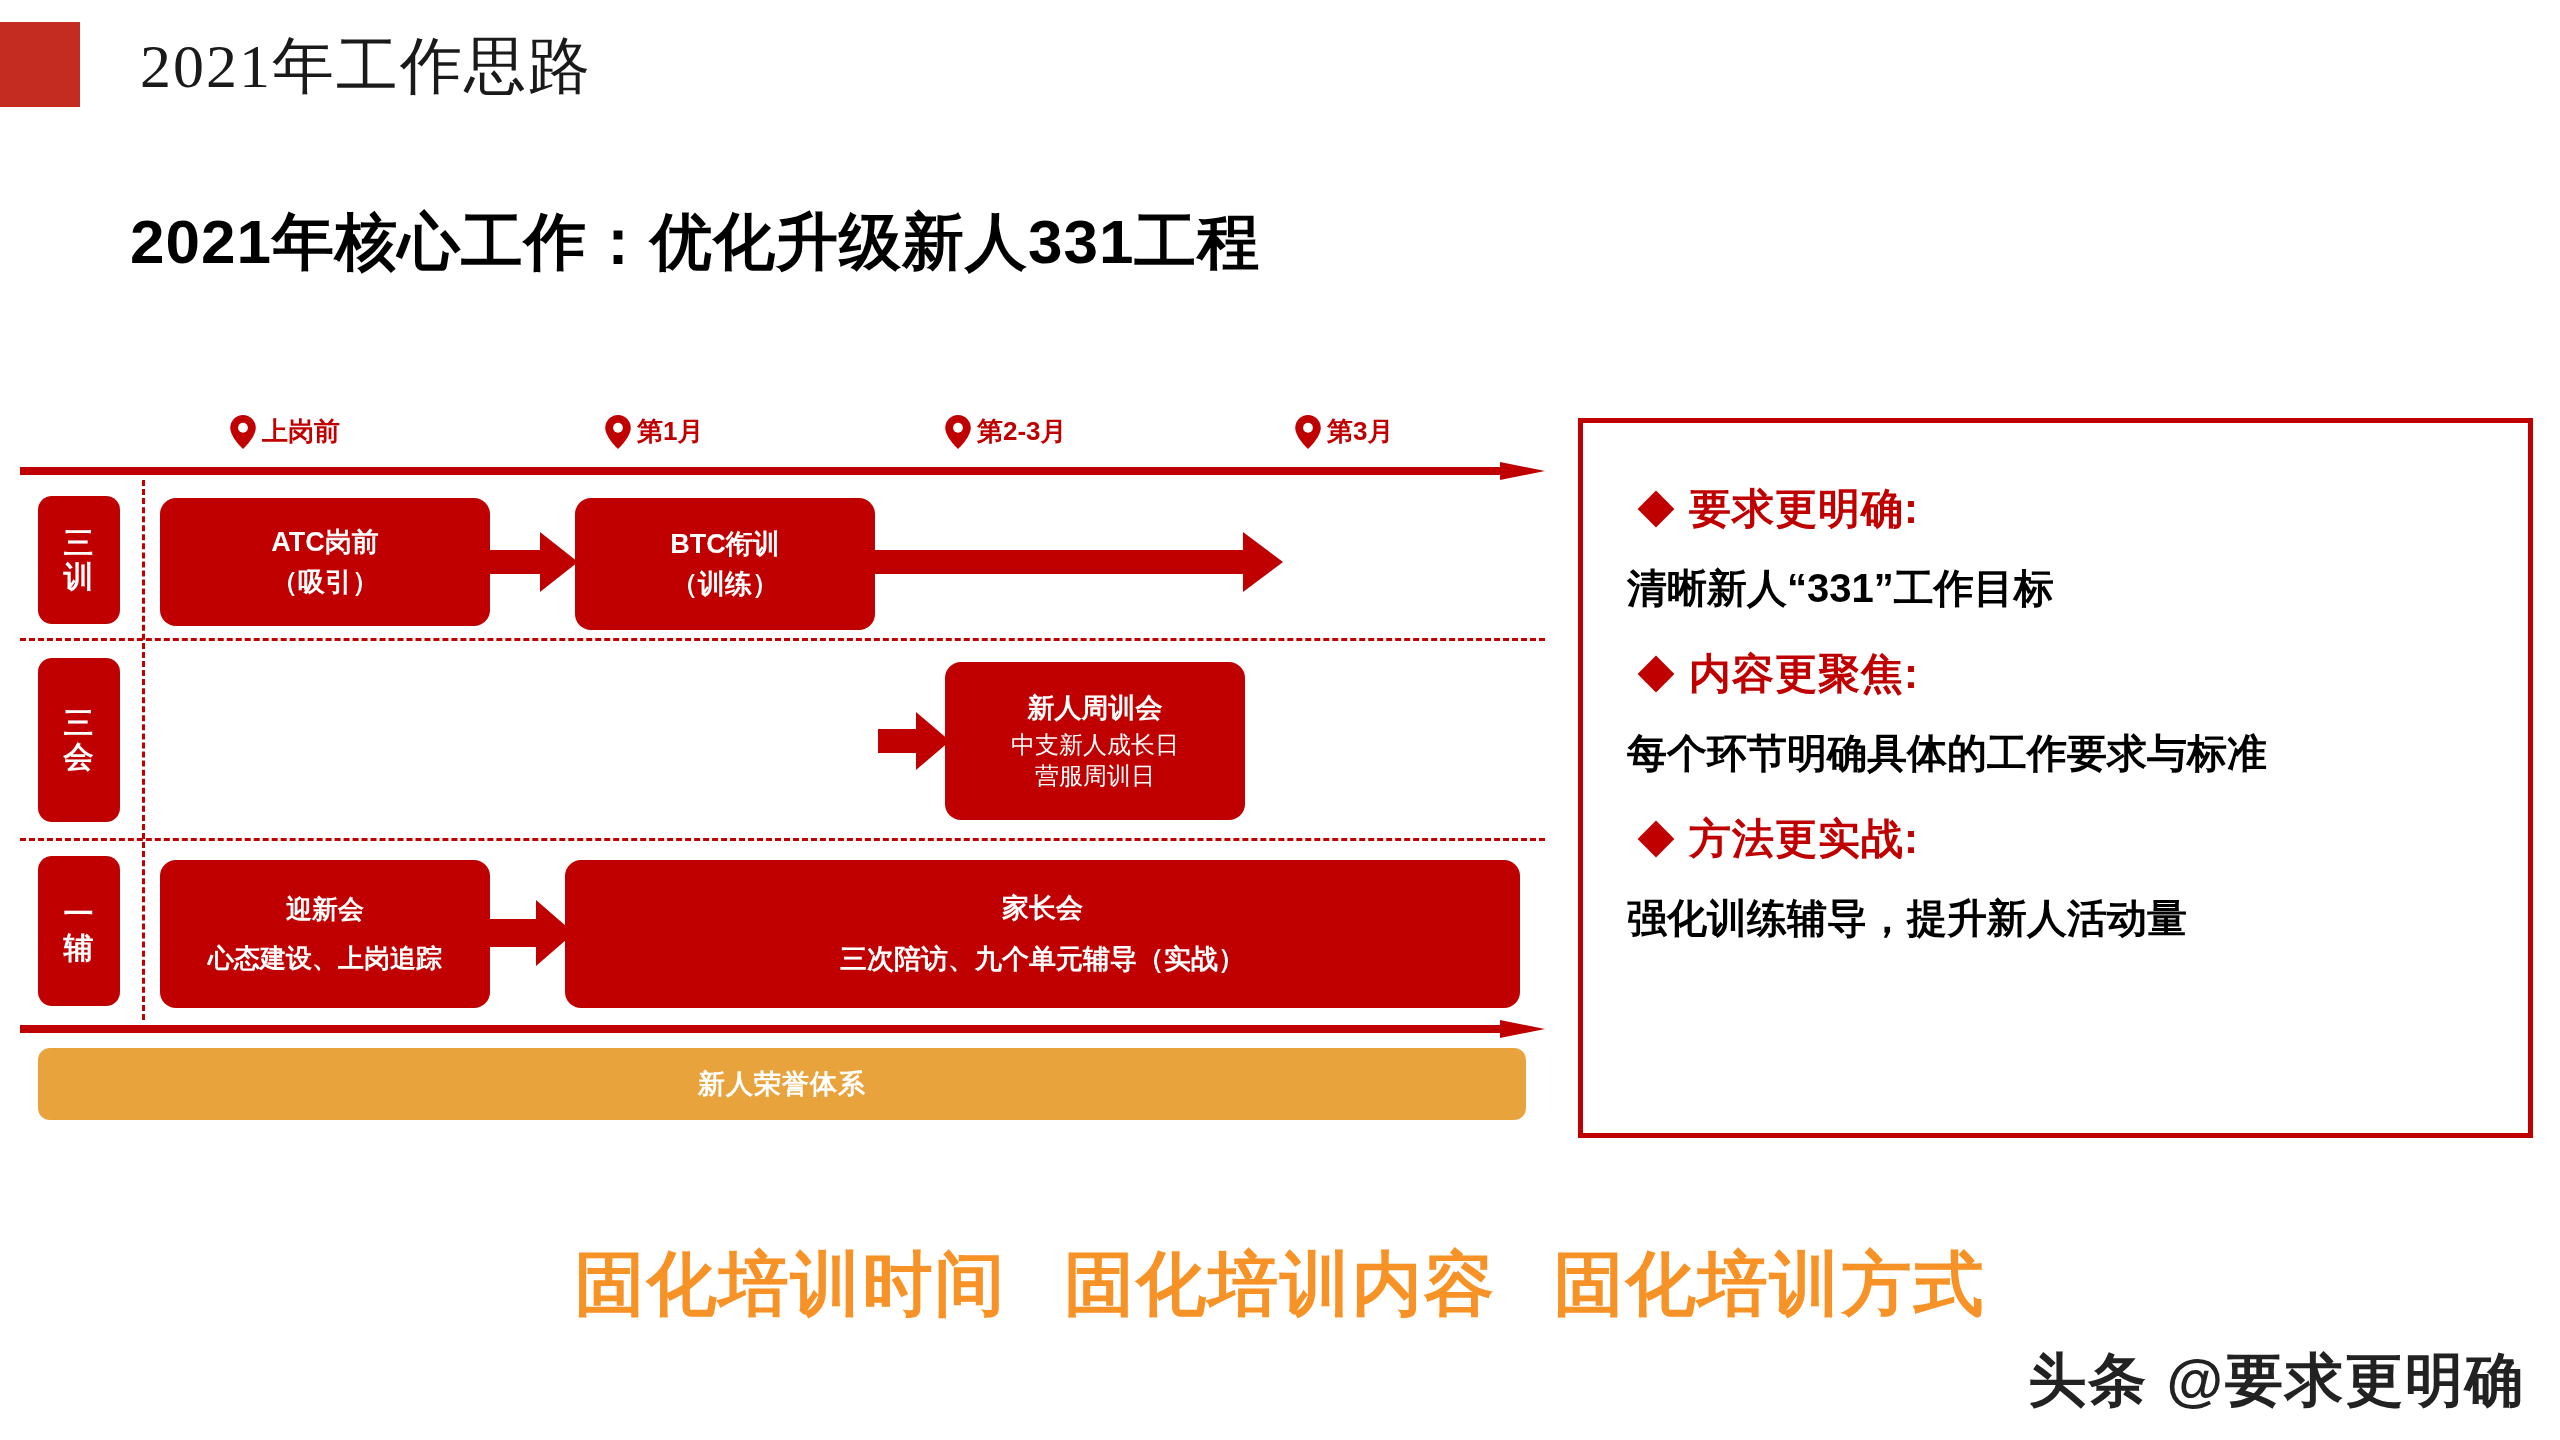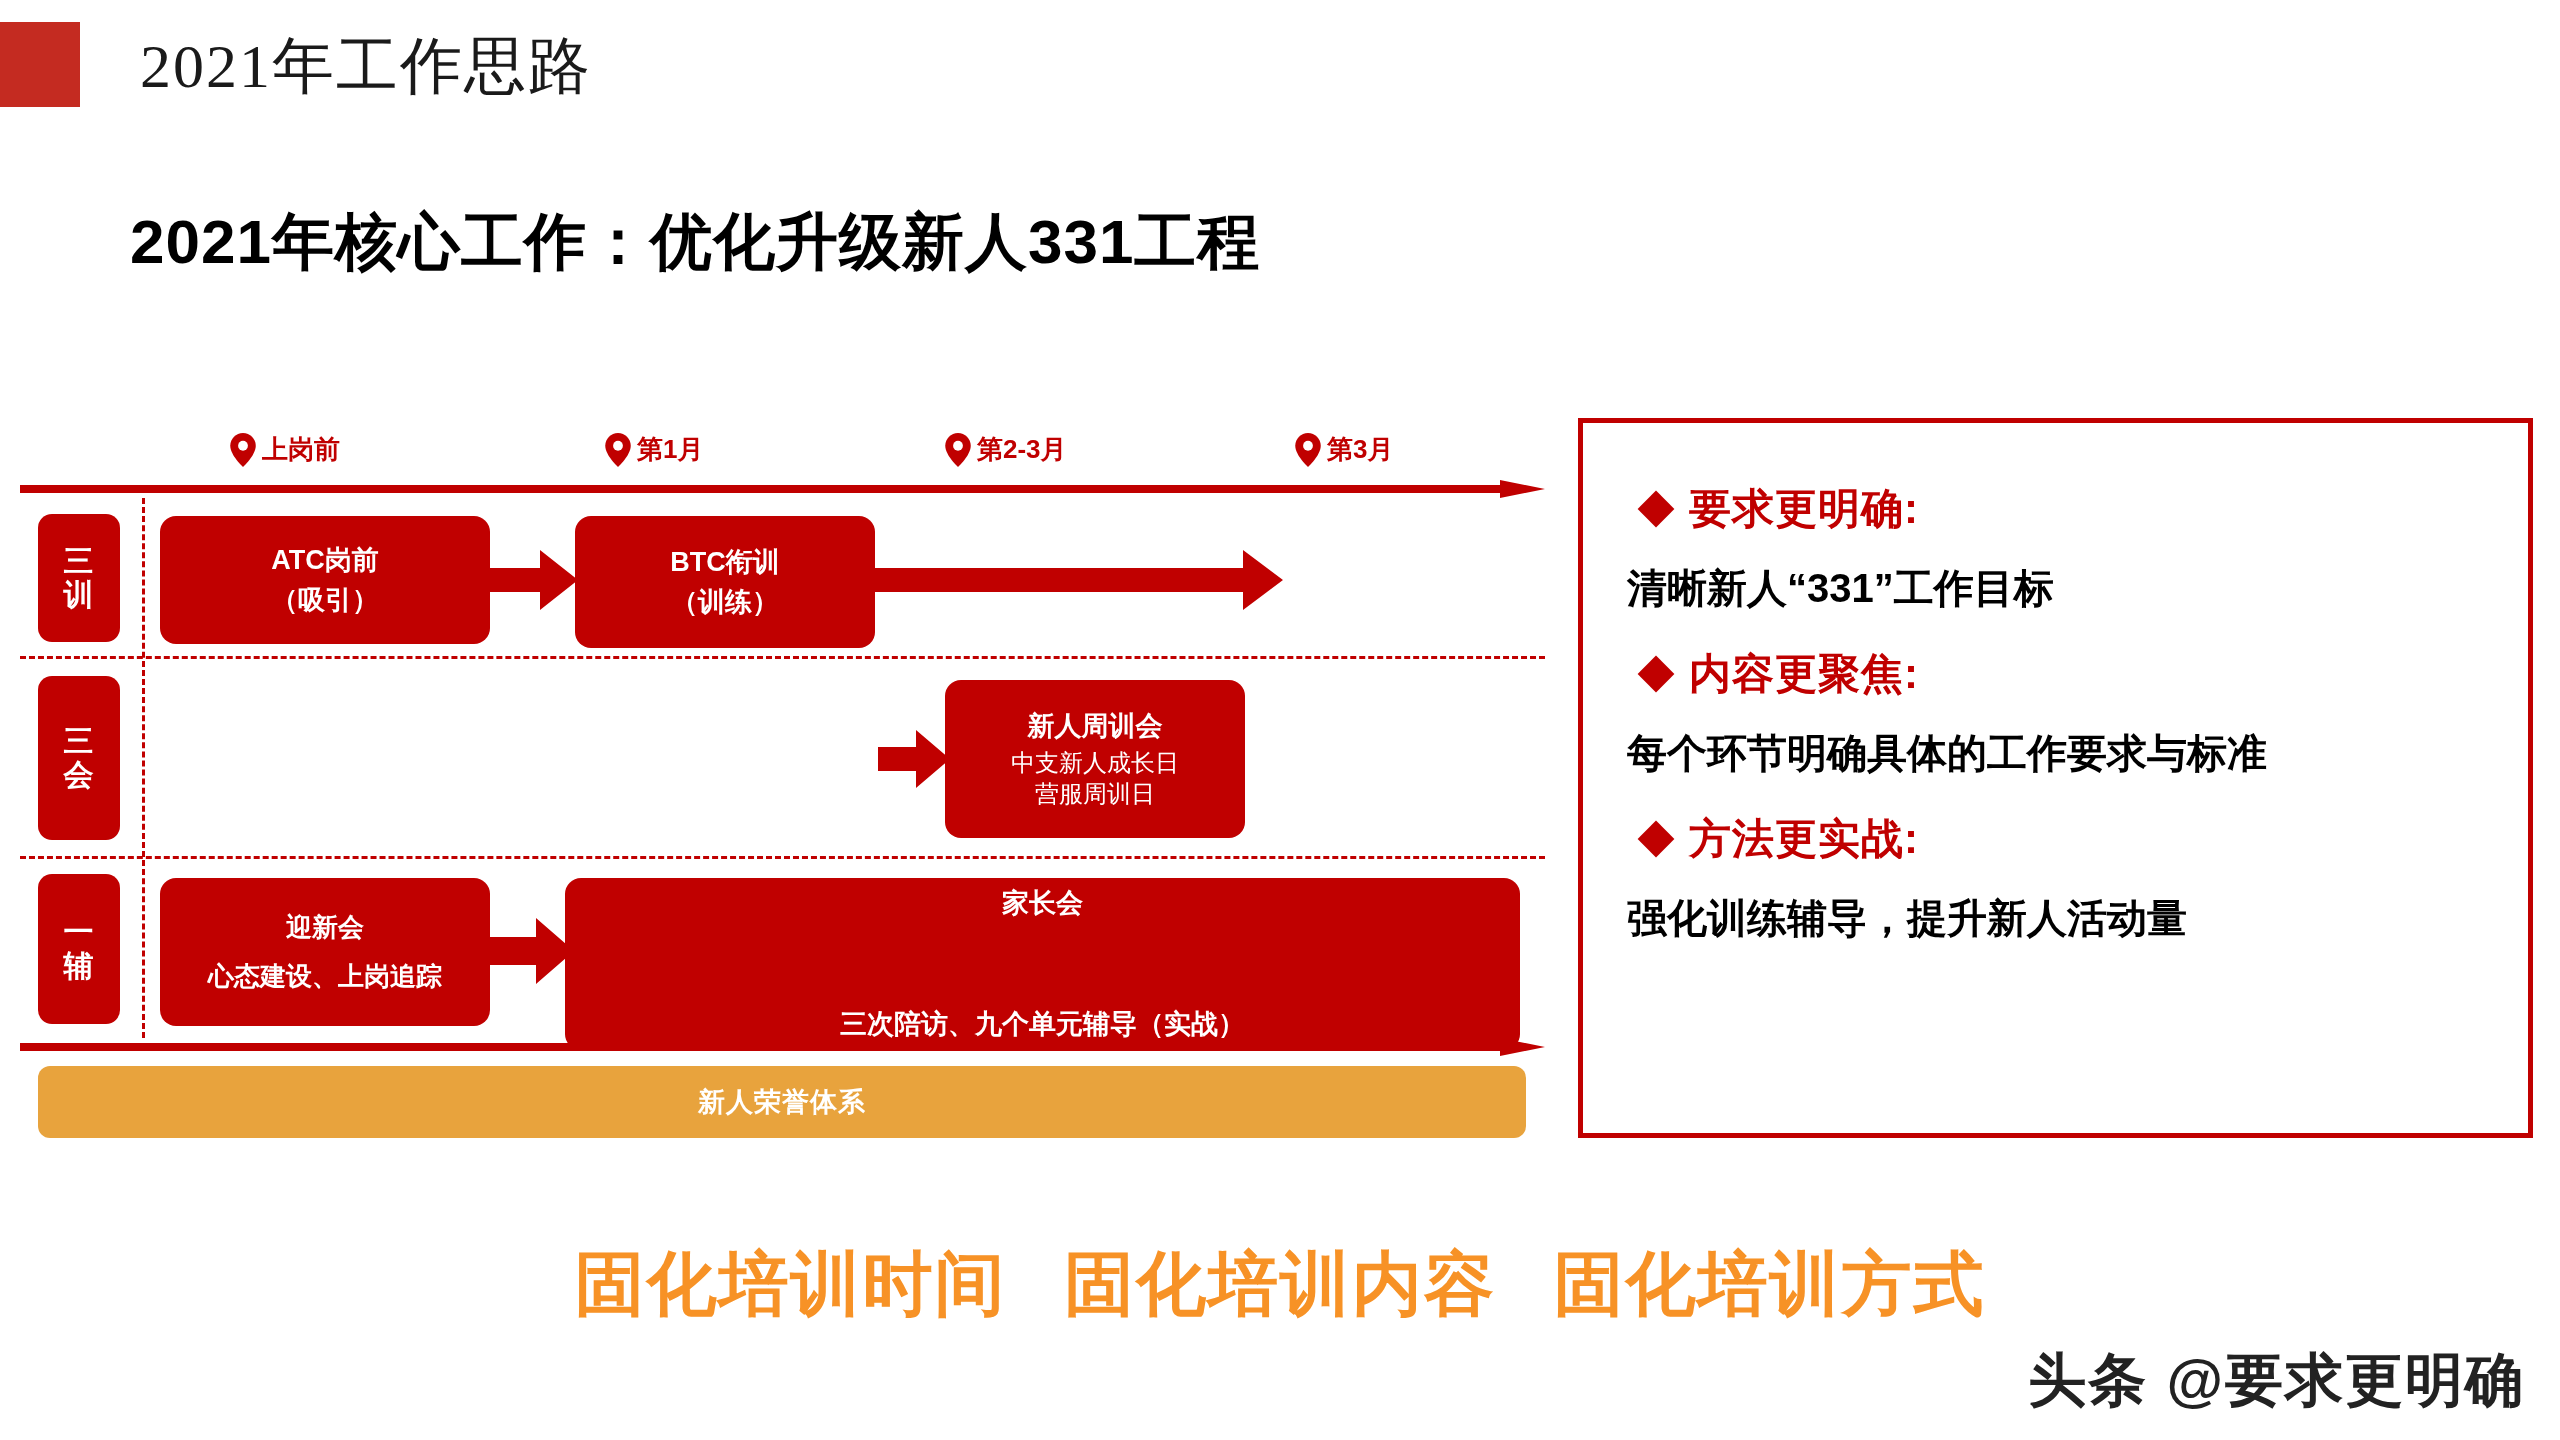--- a/index.html
+++ b/index.html
@@ -42,21 +42,21 @@
     font-weight: bold;
     color: #000000;
     letter-spacing: 1px;
     white-space: nowrap;
   }
 
   
   #diagram {
     position: absolute;
     left: 20px;
-    top: 428px;
+    top: 410px;
     width: 1525px;
     height: 730px;
   }
 
   
   #timeline-markers {
     position: absolute;
     left: 0;
     top: 0;
     width: 100%;
@@ -154,21 +154,21 @@
   #node-ctc  { left: 1260px; top: 88px;  width: 240px; height: 128px; font-size: 27px; }
 
   
   #node-fam  { left: 548px;  top: 252px; width: 310px; height: 158px; font-size: 27px; line-height: 2.1; }
   #node-week { left: 925px;  top: 252px; width: 300px; height: 158px; }
   #node-week .line-main { font-size: 27px; margin-bottom: 4px; }
   #node-week .line-sub  { font-size: 24px; font-weight: normal; line-height: 1.28; }
 
   
   #node-welcome { left: 140px; top: 450px; width: 330px; height: 148px; font-size: 26px; line-height: 1.9; }
-  #node-parent  { left: 545px; top: 450px; width: 955px; height: 172px; font-size: 27px; line-height: 1.9; justify-content: space-between; }
+  #node-parent  { left: 545px; top: 450px; width: 955px; height: 148px; font-size: 27px; line-height: 1.9; }
 
   .arrow-block {
     position: absolute;
   }
 
   #honor-bar {
     position: absolute;
     left: 18px;
     top: 638px;
     width: 1488px;

